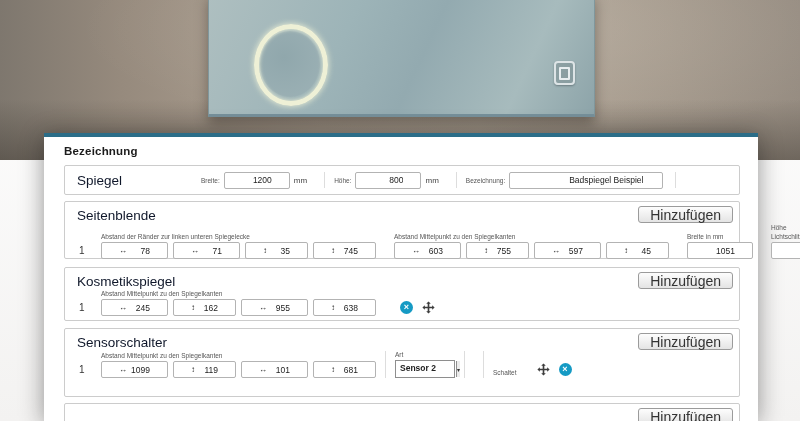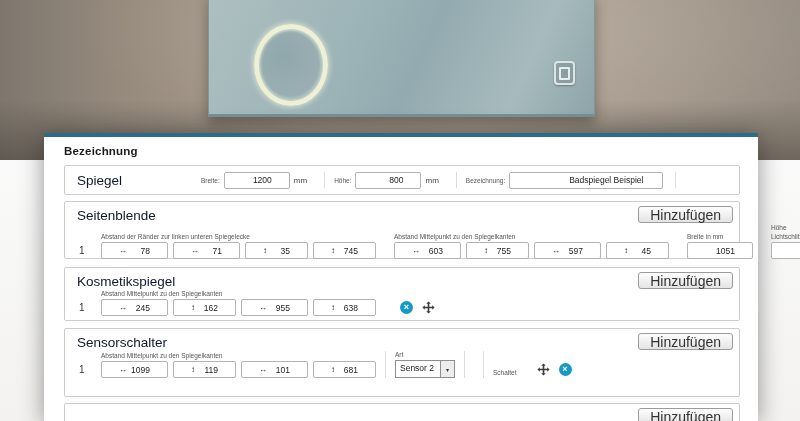--- a/index.html
+++ b/index.html
@@ -69,21 +69,21 @@
   .chk-group .flabel{line-height:1.15;margin-bottom:1px;}
   .chk-group input{width:9px;height:9px;margin:1px 0 2px 2px;}
 
   .row-icons{display:flex;align-items:center;gap:9px;margin-left:14px;margin-bottom:2px;}
   .icon-move{width:13px;height:13px;display:block;}
   .icon-copy{width:14px;height:14px;display:block;}
   .icon-del{width:13px;height:13px;border-radius:50%;background:#159ac4;color:#fff;
     font-size:9px;line-height:13px;text-align:center;font-weight:bold;cursor:pointer;}
 
   .select{border:1px solid #8e8e8e;height:16px;background:#fff;display:flex;align-items:stretch;cursor:pointer;}
-  .sel-text{font-size:8.5px;color:#222;padding:2px 4px 0 4px;flex:1;white-space:nowrap;}
+  .sel-text{font-size:8.5px;color:#222;padding:2px 20px 0 4px;flex:1;white-space:nowrap;font-weight:bold;}
   .sel-btn{width:13px;border-left:1px solid #8e8e8e;background:#ececec;
     display:flex;align-items:center;justify-content:center;font-size:6px;color:#333;}
 </style>
 </head>
 <body>
 
 <div class="stage">
 
   <div class="photo">
     <div class="mirror">

